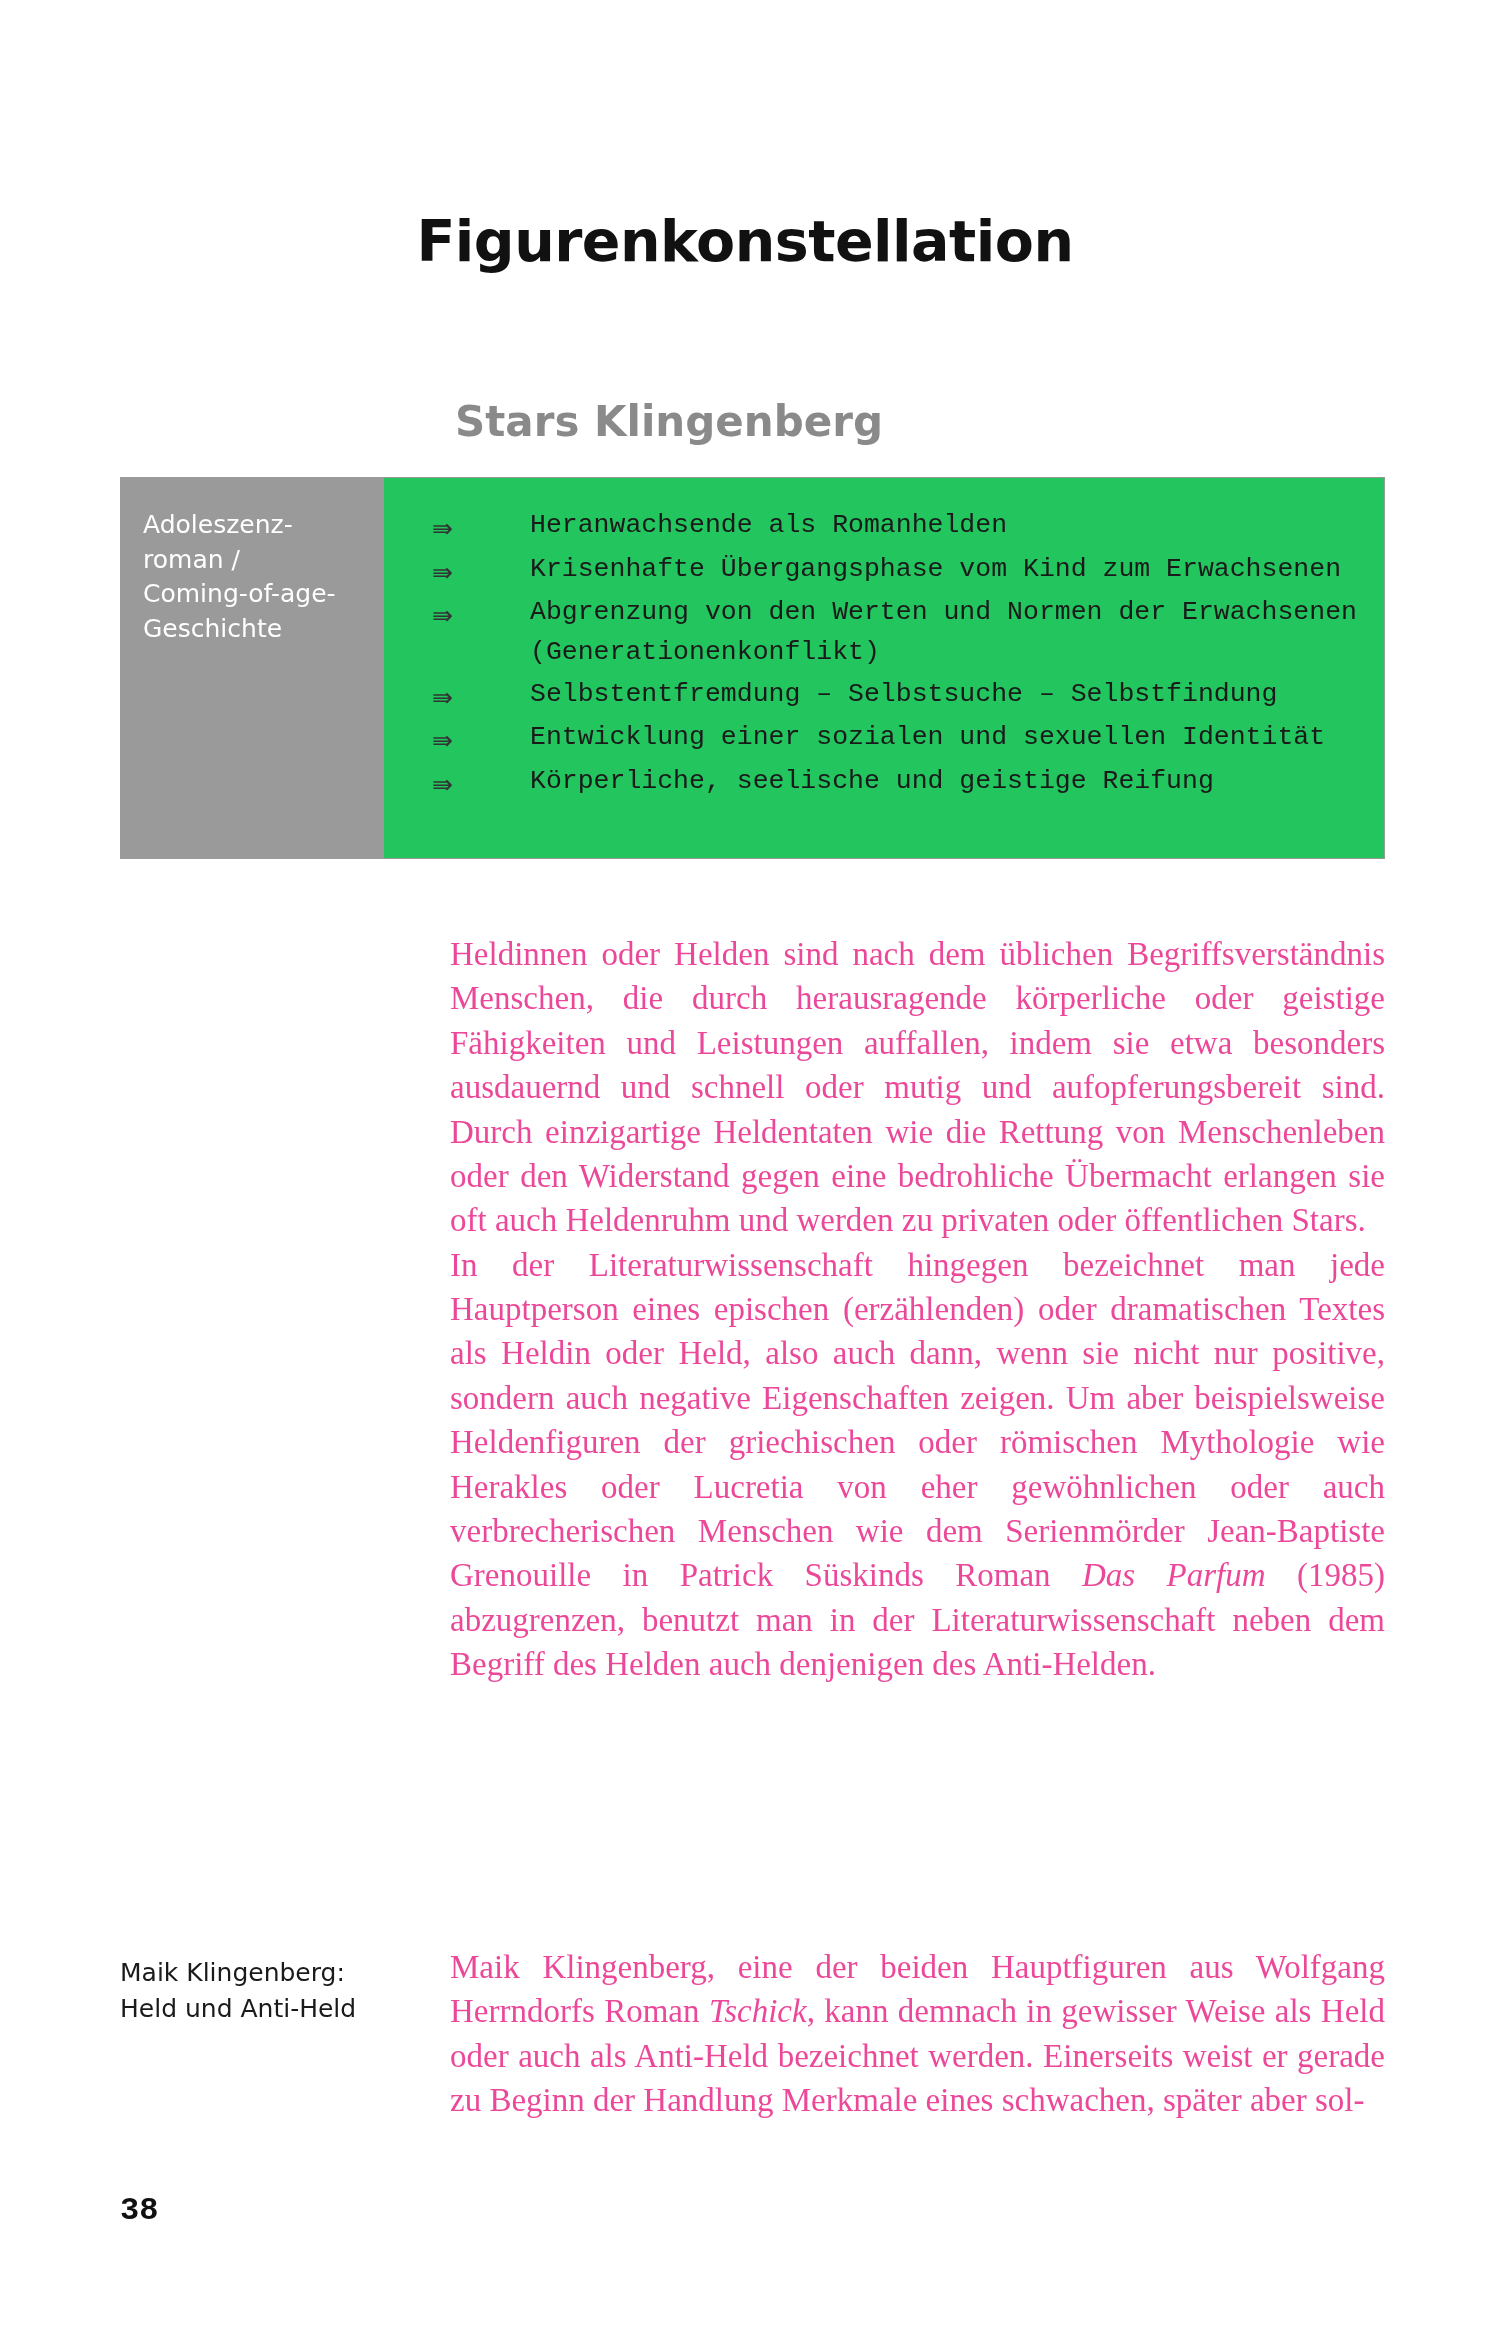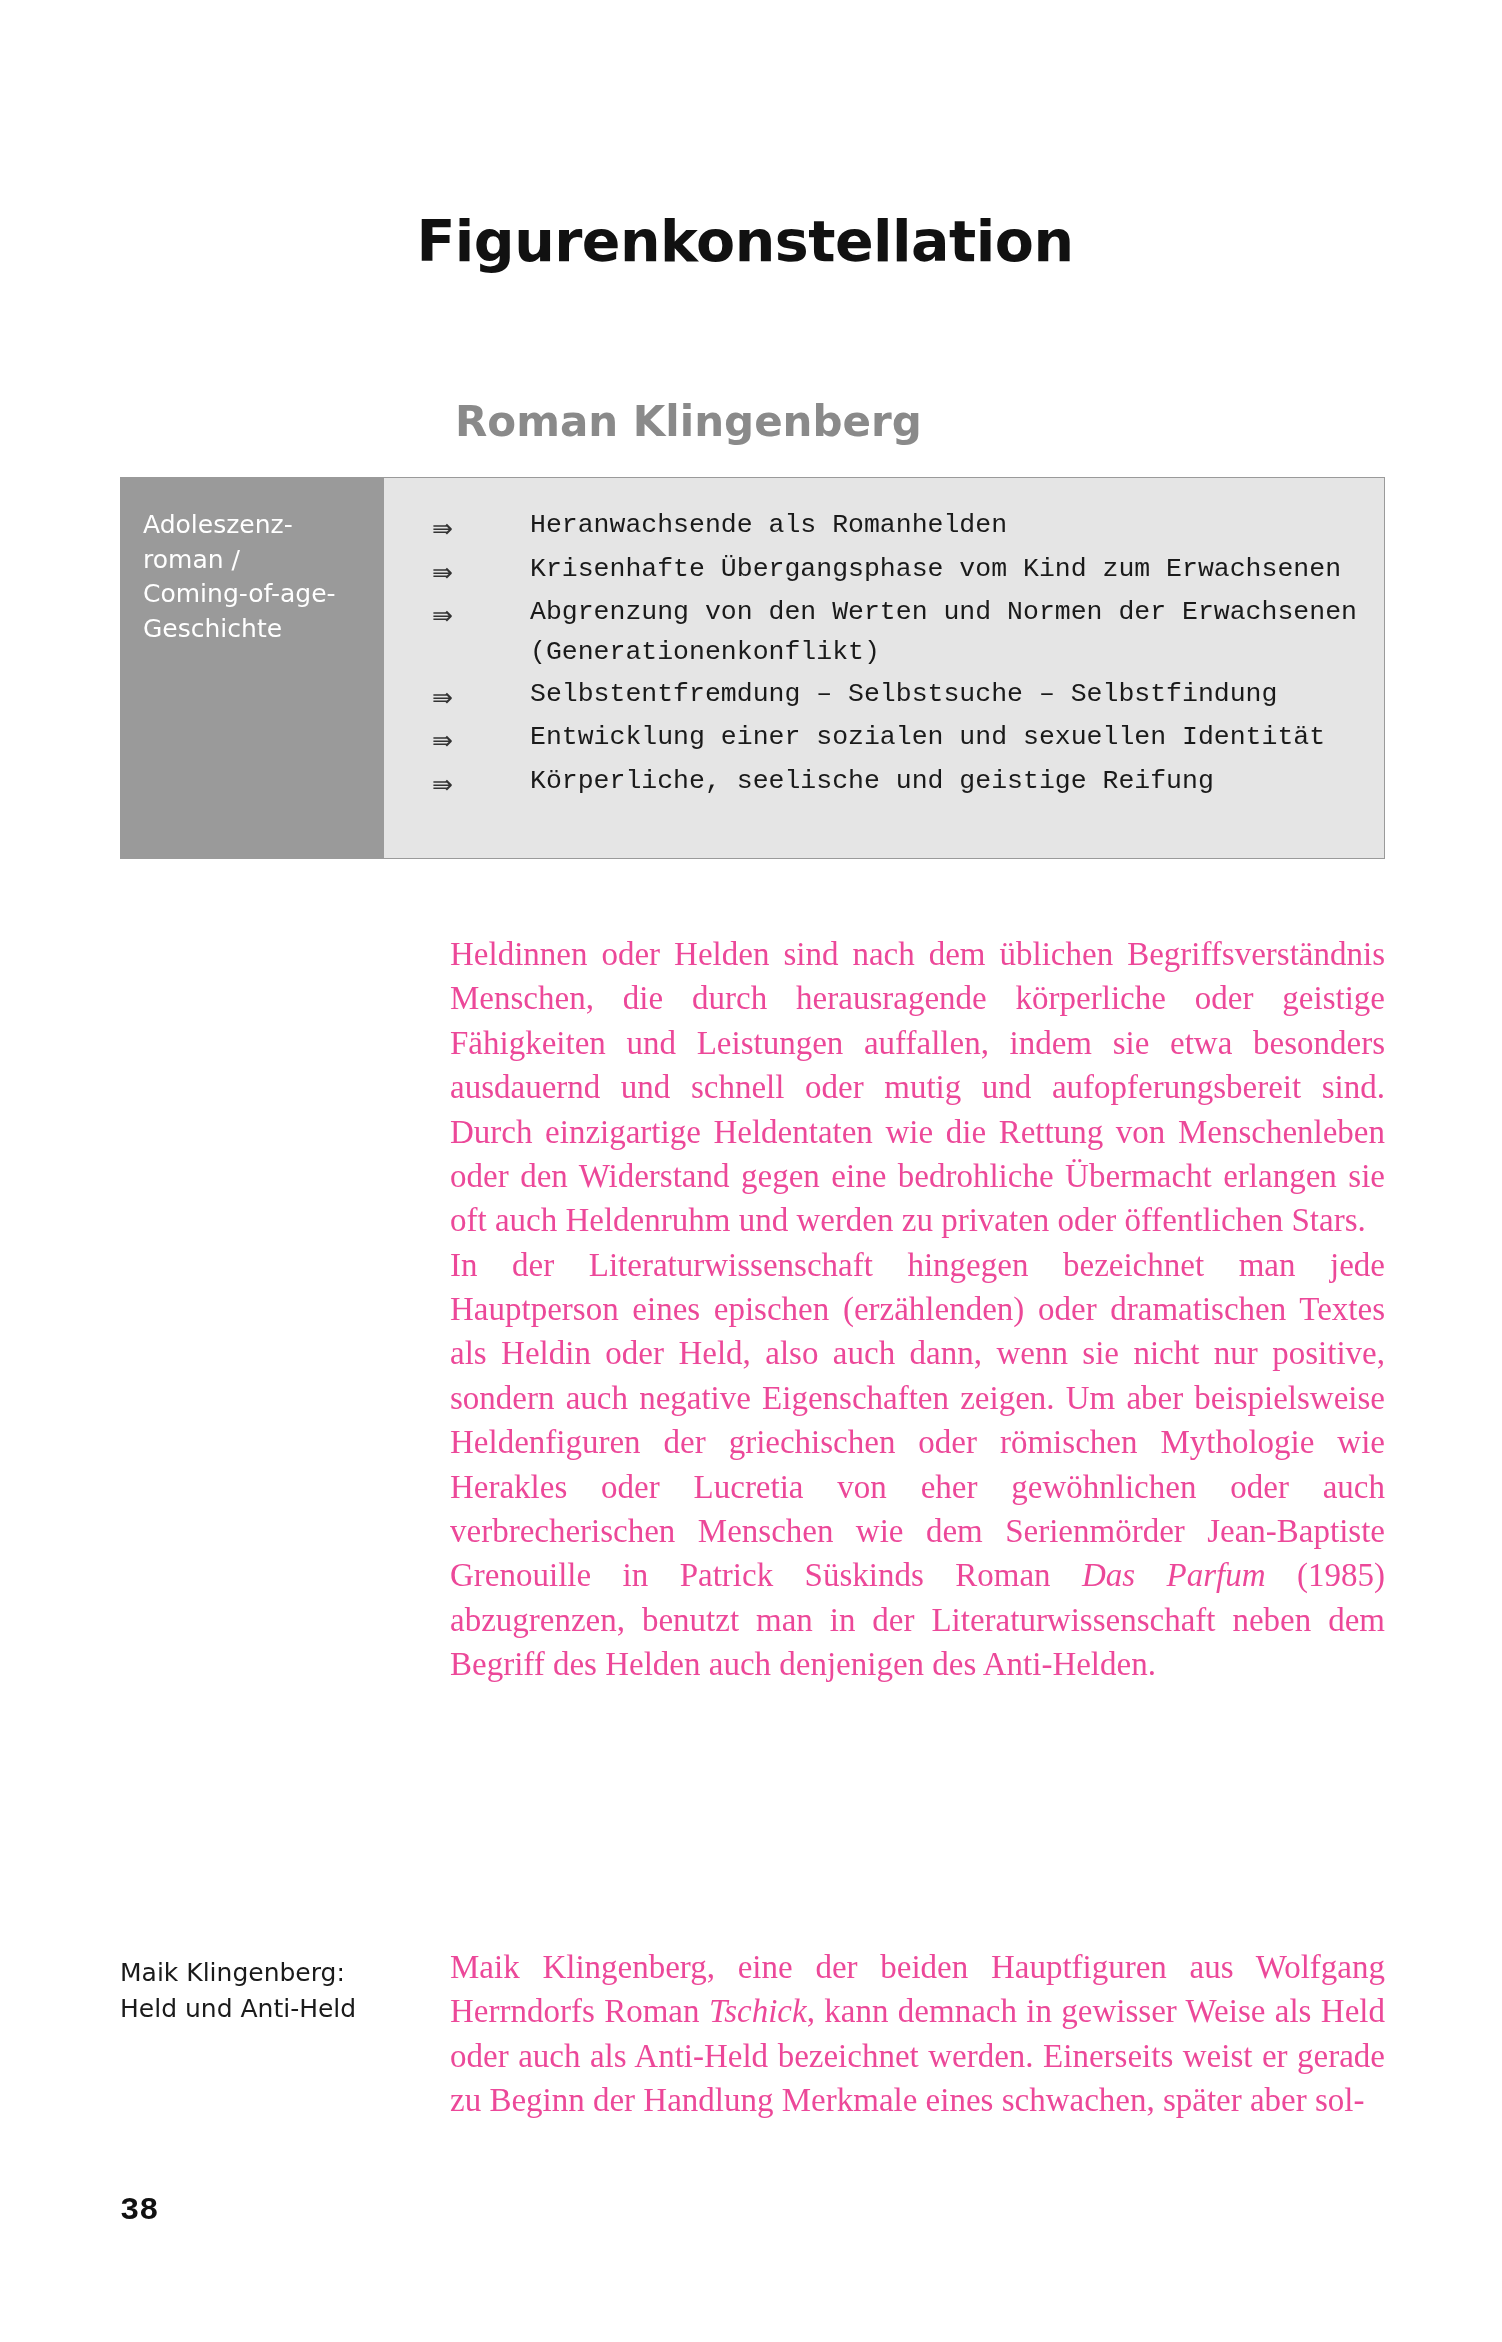--- a/index.html
+++ b/index.html
@@ -51,21 +51,21 @@
   .infobox {
     position: absolute;
     left: 120px;
     top: 477px;
     width: 1265px;
     min-height: 382px;
     border: 1px solid #9a9a9a;
     box-sizing: border-box;
     display: flex;
     align-items: stretch;
-    background: #e5e5e5;
+    background: #22c55e;
   }
   .infobox-key {
     width: 263px;
     background: #9a9a9a;
     color: #ffffff;
     box-sizing: border-box;
     padding: 30px 20px 20px 22px;
     font-family: "DejaVu Sans", sans-serif;
     font-size: 25px;
     line-height: 1.38;
@@ -141,21 +141,21 @@
     color: #111111;
   }
 </style>
 </head>
 <body>
 
 <div class="page">
 
   <h1 class="title">Figurenkonstellation</h1>
 
-  <h2 class="subtitle">Roman Klingenberg</h2>
+  <h2 class="subtitle">Stars Klingenberg</h2>
 
   <div class="infobox">
     <div class="infobox-key" style="white-space: pre-line;">Adoleszenz-
 roman /
 Coming-of-age-
 Geschichte</div>
     <div class="infobox-body">
       <div class="bullet-row">
         <span class="bullet-arrow">⇛</span>
         <span class="bullet-text">Heranwachsende als Romanhelden</span>

